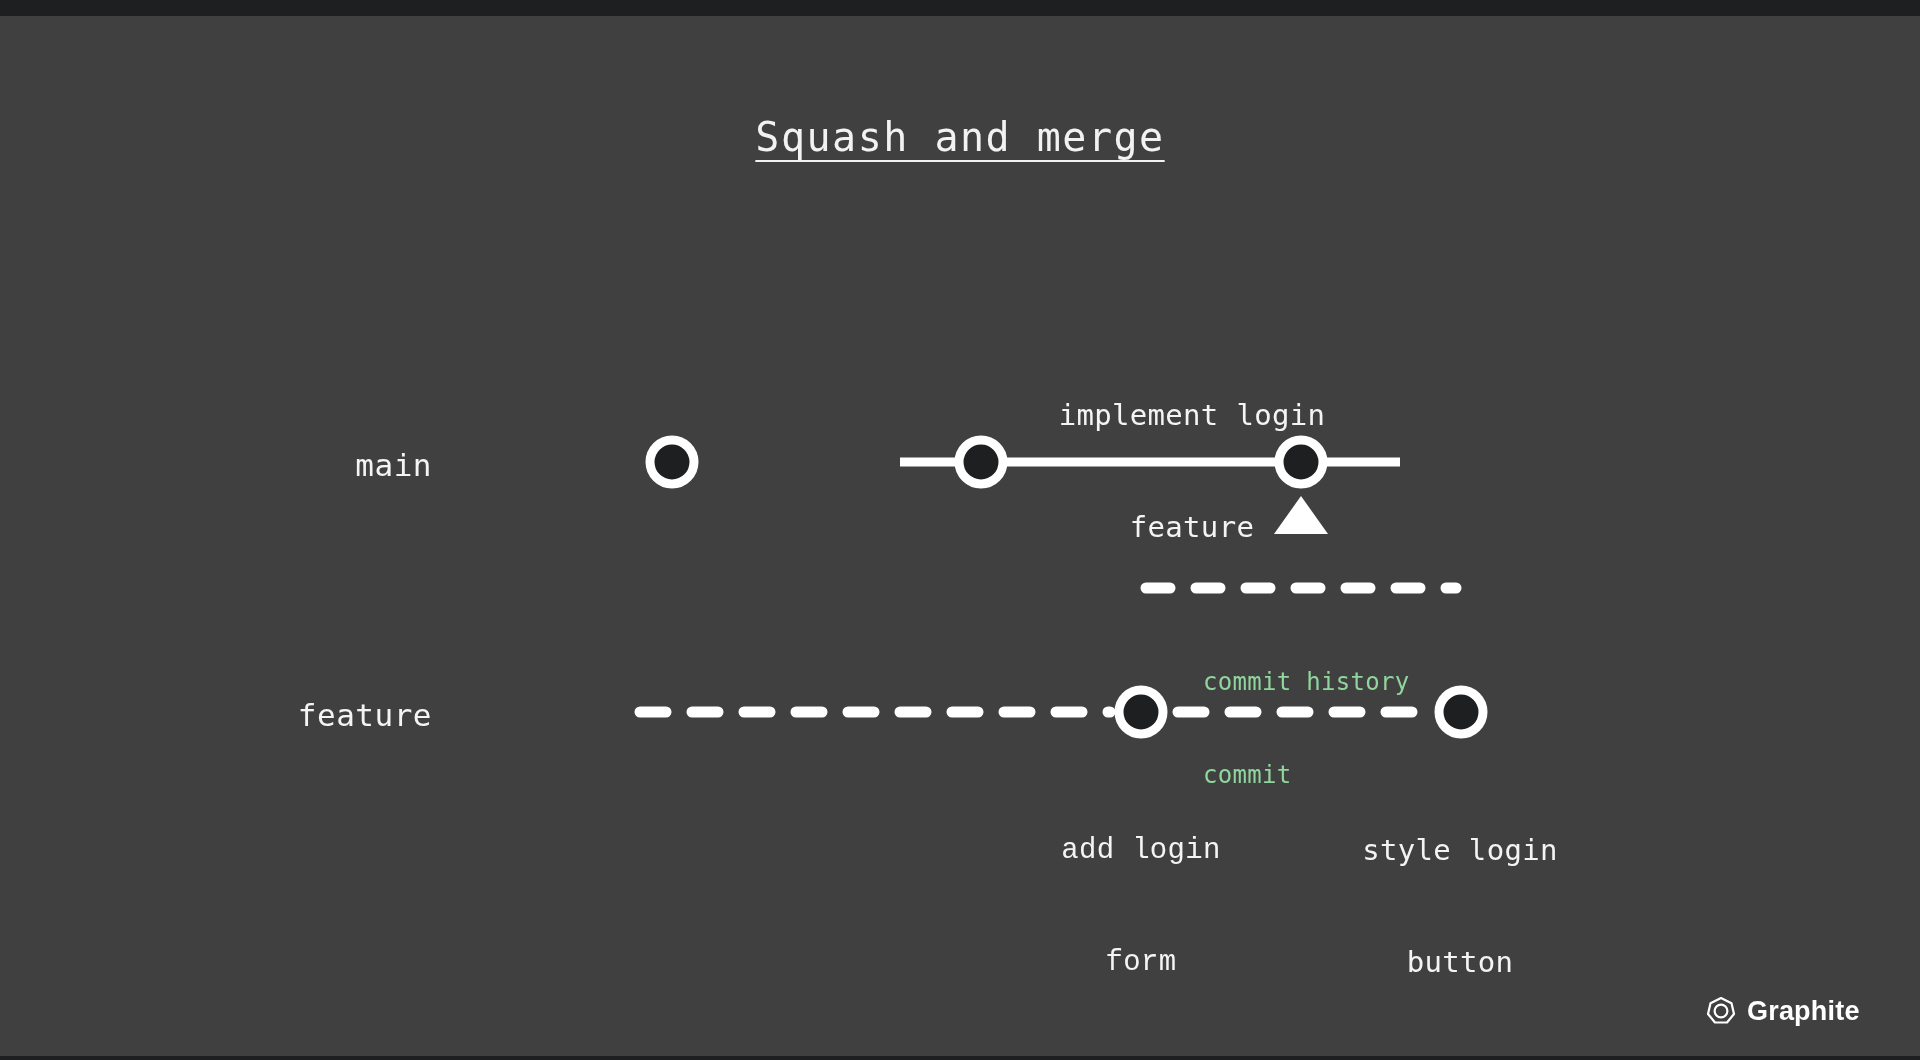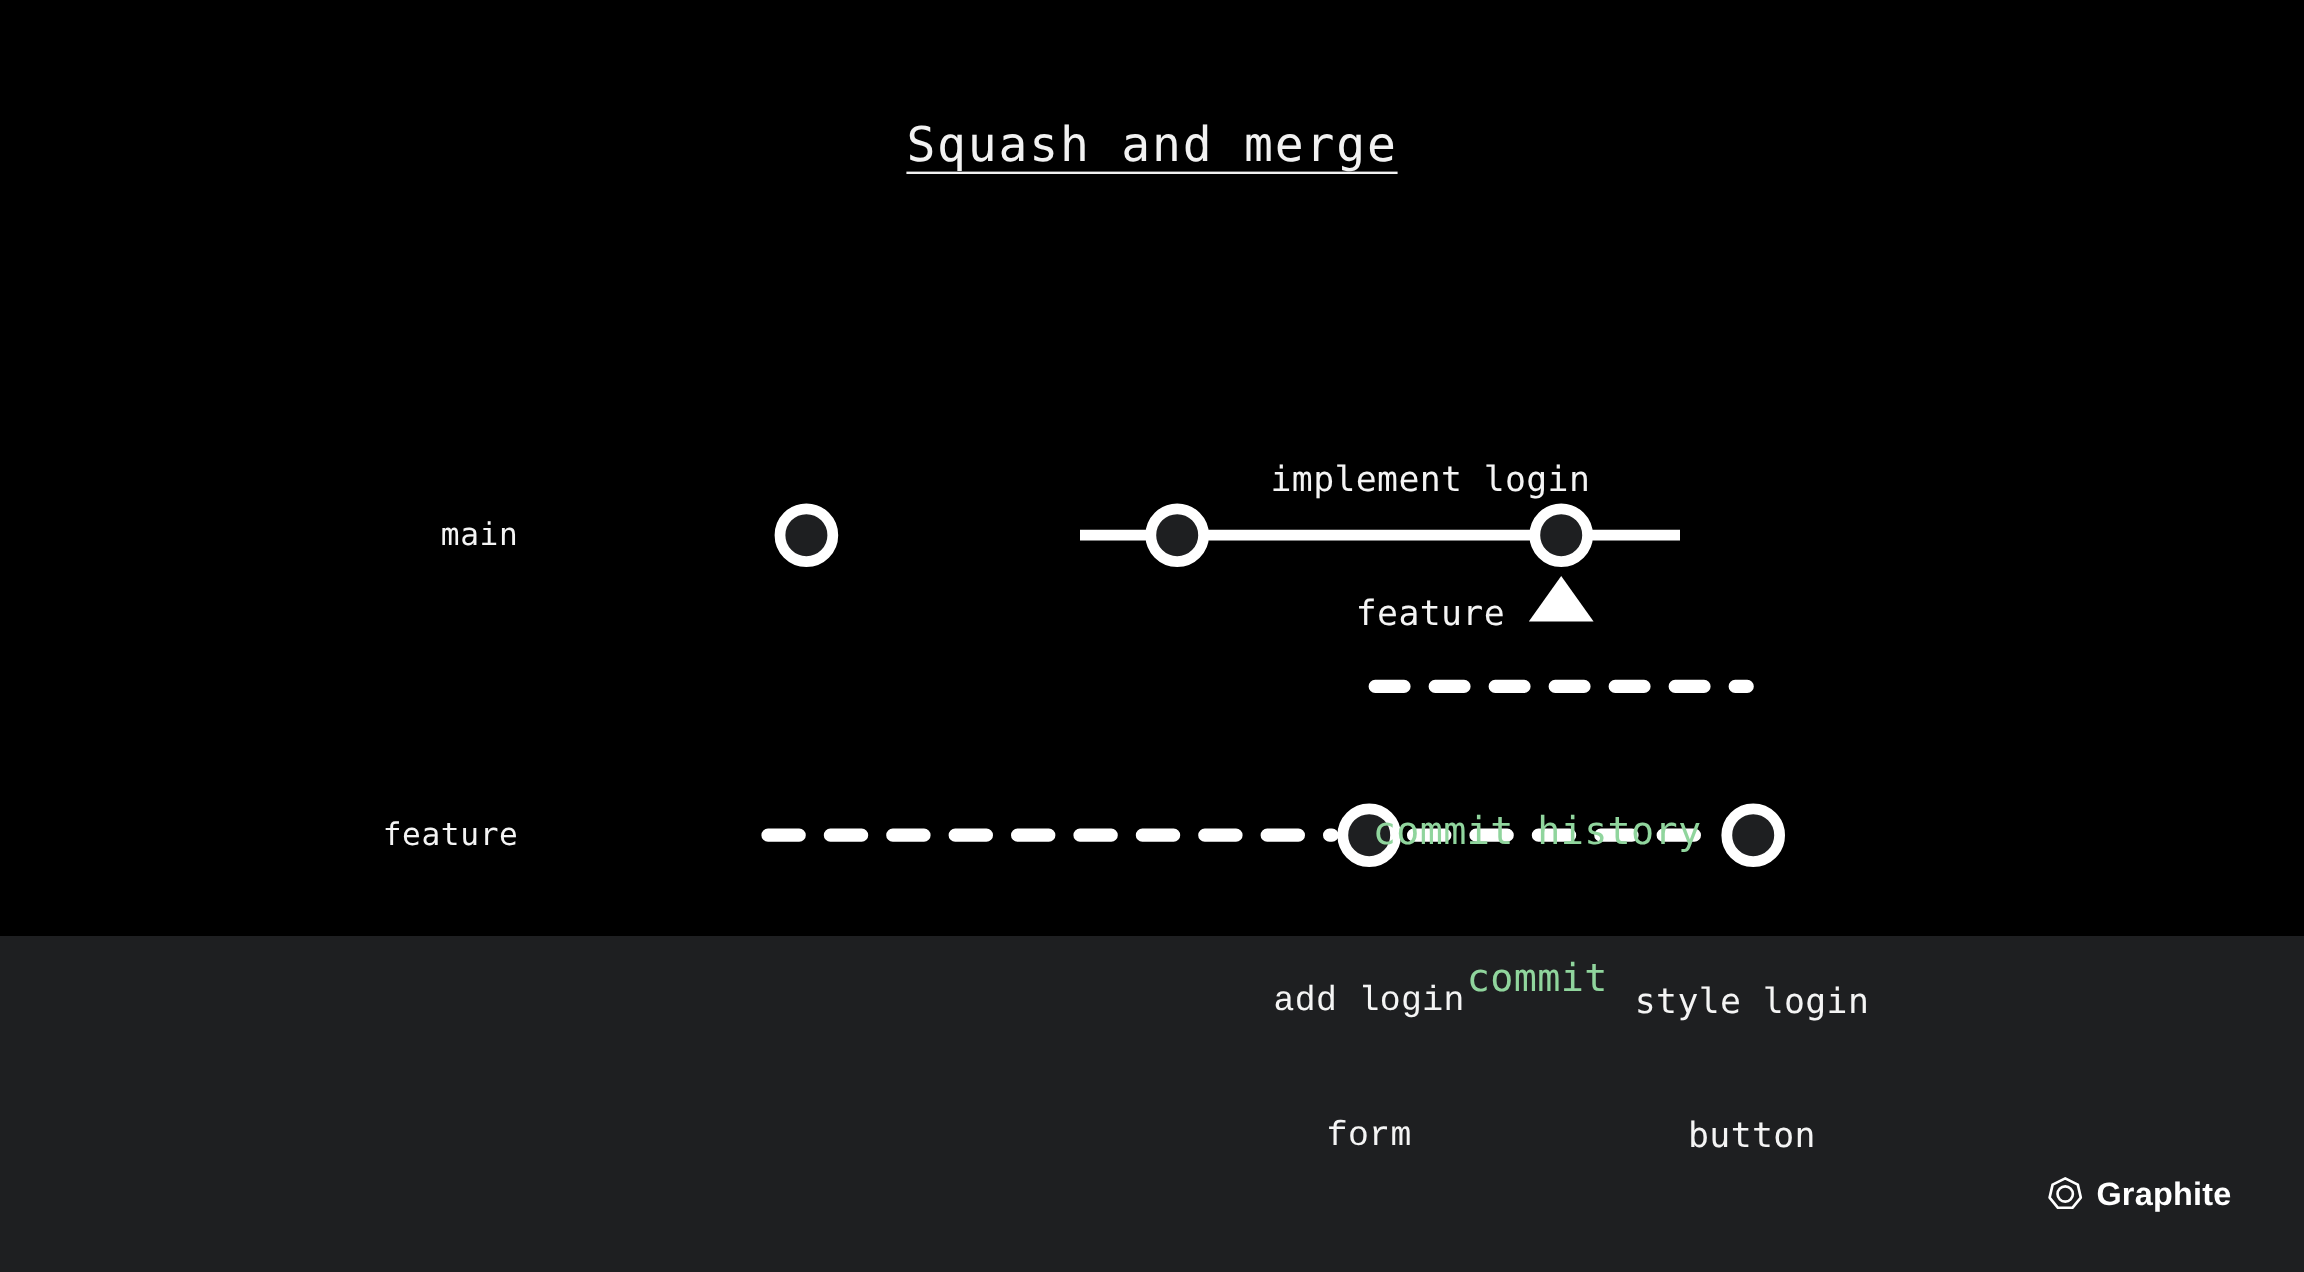--- a/index.html
+++ b/index.html
@@ -10,22 +10,23 @@
   body {
     width: 1920px;
     height: 1060px;
     overflow: hidden;
     font-family: "DejaVu Sans Mono", "Liberation Mono", monospace;
     color: #ffffff;
   }
   #canvas {
     position: relative;
     width: 1920px;
-    height: 780px;
-    background: #000000;
+    height: 1040px;
+    background: #404040;
+    margin-top: 16px;
   }
   #diagram-svg {
     position: absolute;
     left: 0;
     top: 0;
     width: 1920px;
     height: 1060px;
   }
   .txt {
     position: absolute;
@@ -39,45 +40,44 @@
     width: 1920px;
     text-align: center;
     font-size: 40px;
     letter-spacing: 1.5px;
     color: #f2f2f2;
     text-decoration: underline;
     text-underline-offset: 9px;
     text-decoration-thickness: 2px;
   }
   .branch-label {
-    font-size: 26px;
+    font-size: 31px;
     color: #f4f4f4;
     letter-spacing: 0.5px;
     text-align: right;
     width: 300px;
   }
   #branch-label-main  { left: 132px; top: 430px; }
   #branch-label-feature { left: 132px; top: 680px; }
 
   .commit-label {
     font-size: 29px;
     color: #f4f4f4;
     text-align: center;
     letter-spacing: 0.3px;
   }
   #commit-label-merge   { left: 1052px; top: 307px; width: 280px; }
   #commit-label-addform { left: 1001px; top: 742px; width: 280px; font-family: Liberation Mono, monospace; }
   #commit-label-stylebtn{ left: 1320px; top: 742px; width: 280px; }
 
   #erased-note {
-    left: 1120px;
+    left: 1203px;
     top: 590px;
     width: 322px;
-    text-align: center;
-    font-size: 32px;
+    font-size: 24px;
     color: #90d59d;
     letter-spacing: 0.3px;
   }
 
   #brand {
     position: absolute;
     left: 1706px;
     top: 980px;
     display: flex;
     align-items: flex-start;

